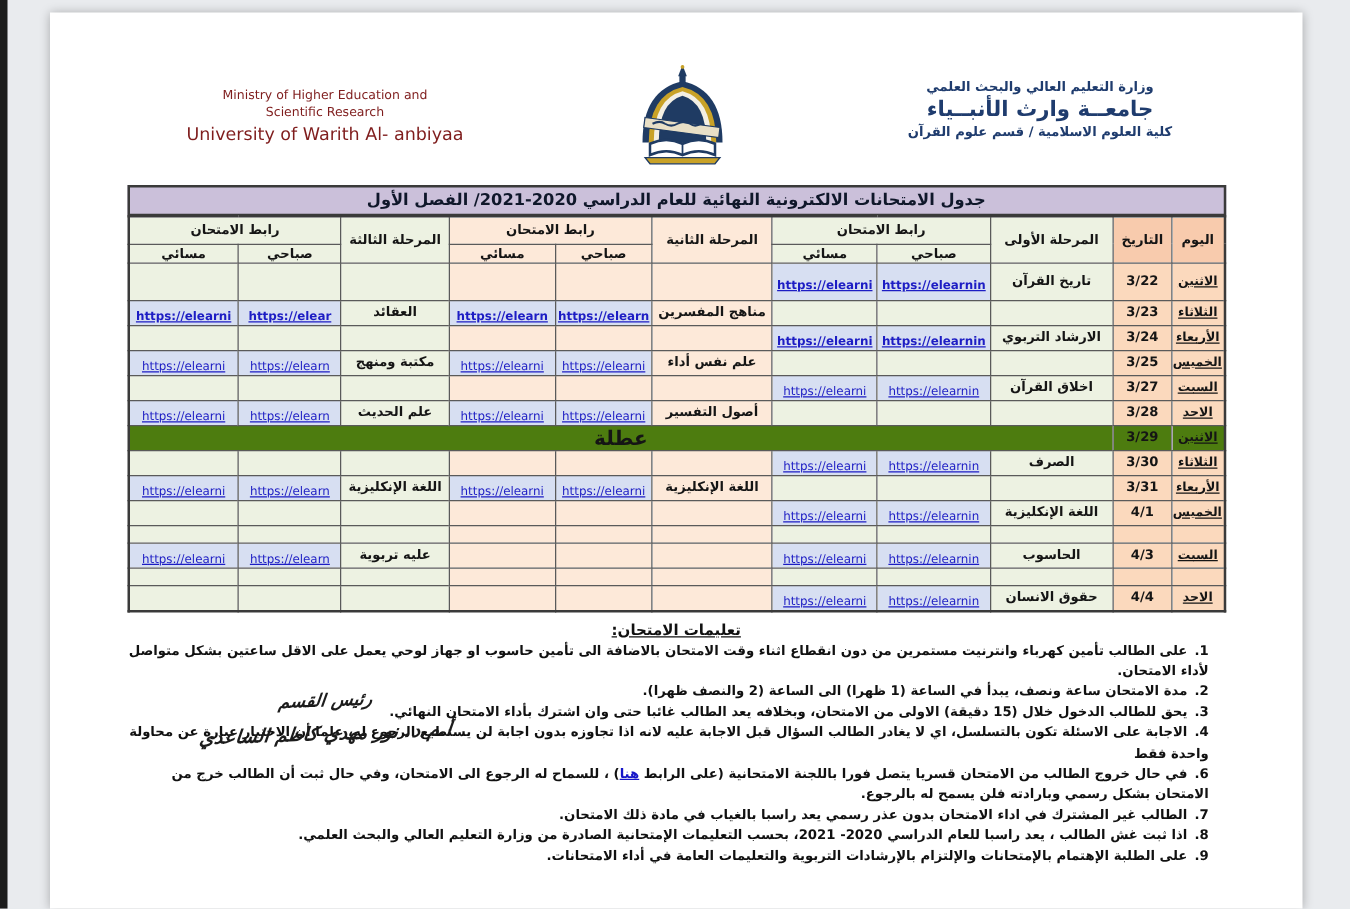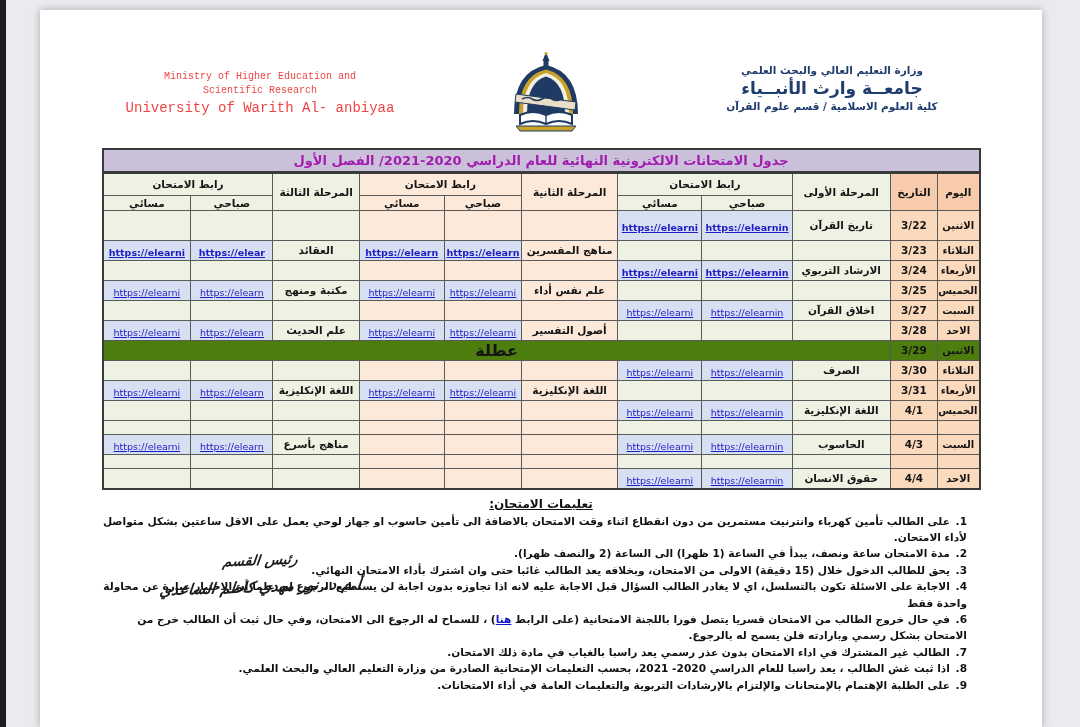--- a/index.html
+++ b/index.html
@@ -5,53 +5,53 @@
   html,body{margin:0;padding:0;}
   body{font-family:"DejaVu Sans",sans-serif;background:#dfe2e6;}
   .viewer{position:relative;width:1080px;height:727px;background:#e9ebee;overflow:hidden;}
   .edge-strip{position:absolute;left:0;top:0;width:6px;height:727px;background:#1c1c1c;}
   .page{position:absolute;left:40px;top:10px;width:1002px;height:717px;background:#ffffff;
         box-shadow:0 0 8px rgba(0,0,0,.28);}
 
   
   .letterhead{display:flex;justify-content:space-between;align-items:flex-start;
               padding:42px 60px 4px 70px;}
-  .en-block{width:300px;text-align:center;color:#ef4444;margin-top:18px;font-family:Liberation Mono, monospace;}
+  .en-block{width:300px;text-align:center;color:#7f1d1d;margin-top:18px;}
   .en-block .l1,.en-block .l2{font-size:10px;line-height:1.35;}
   .en-block .l3{font-size:14px;margin-top:3px;}
   .logo-wrap{width:95px;text-align:center;}
   .ar-block{width:300px;text-align:center;color:#1f3c6e;direction:rtl;margin-top:12px;}
   .ar-block .l1{font-size:10.5px;font-weight:bold;}
   .ar-block .l2{font-size:17px;font-weight:bold;letter-spacing:1px;margin:2px 0;}
   .ar-block .l3{font-size:10.5px;font-weight:bold;}
 
   
   .tbl-wrap{width:879px;margin:2px auto 0 auto;direction:rtl;}
   .title-bar{border:2px solid #3a3a3a;border-bottom:1px solid #3a3a3a;background:#cbc0da;
-             text-align:center;font-size:13px;font-weight:bold;color:#a21caf;padding:3px 0;}
+             text-align:center;font-size:13px;font-weight:bold;color:#0f172a;padding:3px 0;}
   table.sched{border-collapse:collapse;table-layout:fixed;width:879px;border:2px solid #3a3a3a;}
   table.sched th,table.sched td{border:1px solid #5a5a5a;padding:0 1px;text-align:center;
              vertical-align:middle;overflow:hidden;white-space:nowrap;color:#151515;}
   table.sched th{font-size:10.5px;font-weight:bold;}
   col.c-day{width:42px}col.c-date{width:47px}
   col.c-s1{width:98px}col.c-s1am{width:90px}col.c-s1pm{width:84px}
   col.c-s2{width:96px}col.c-s2am{width:77px}col.c-s2pm{width:85px}
   col.c-s3{width:86px}col.c-s3am{width:82px}col.c-s3pm{width:88px}
 
   .bg-head-peach{background:#f8cbad;}
   .g{background:#edf2e2;}           
   .p{background:#fde9d9;}           
   .d{background:#fbd9bd;}           
   .hol{background:#4d7c0f;font-weight:bold;}
   tr{height:14px;}
   tr.hdr1{height:22px;}tr.hdr2{height:15px;}
   tr.tall{height:30px;}
   tr.holiday{height:13px;}
   td.subj{font-size:10.5px;font-weight:bold;}
-  td.daycell{font-size:10px;font-weight:bold;}
+  td.daycell{font-size:10px;font-weight:bold;text-decoration:underline;}
   td.datecell{font-size:10.5px;font-weight:bold;}
   td.lk{background:#d7dff2;}
   td.lk span{direction:ltr;unicode-bidi:embed;font-size:9.5px;color:#1d1dc4;
              text-decoration:underline;}
   td.lk.blink span{font-weight:bold;}
 
   
   .instructions{width:880px;margin:7px auto 0 auto;direction:rtl;text-align:right;color:#111;}
   .inst-heading{font-size:12px;font-weight:bold;text-decoration:underline;margin-bottom:2px;text-align:center;}
   .inst-item{font-size:10.6px;font-weight:bold;line-height:1.55;padding-right:14px;}
@@ -279,21 +279,21 @@
             </tr>
             <tr>
               <td class="d daycell">السبت</td>
               <td class="d datecell">4/3</td>
               <td class="g subj">الحاسوب</td>
               <td class="lk"><span>https://elearnin</span></td>
               <td class="lk"><span>https://elearni</span></td>
               <td class="p subj"></td>
               <td class="p"></td>
               <td class="p"></td>
-              <td class="g subj">مناهج بأسرع</td>
+              <td class="g subj">عليه تربوية</td>
               <td class="lk"><span>https://elearn</span></td>
               <td class="lk"><span>https://elearni</span></td>
             </tr>
             <tr>
               <td class="d daycell"></td>
               <td class="d datecell"></td>
               <td class="g subj"></td>
               <td class="g"></td>
               <td class="g"></td>
               <td class="p subj"></td>

